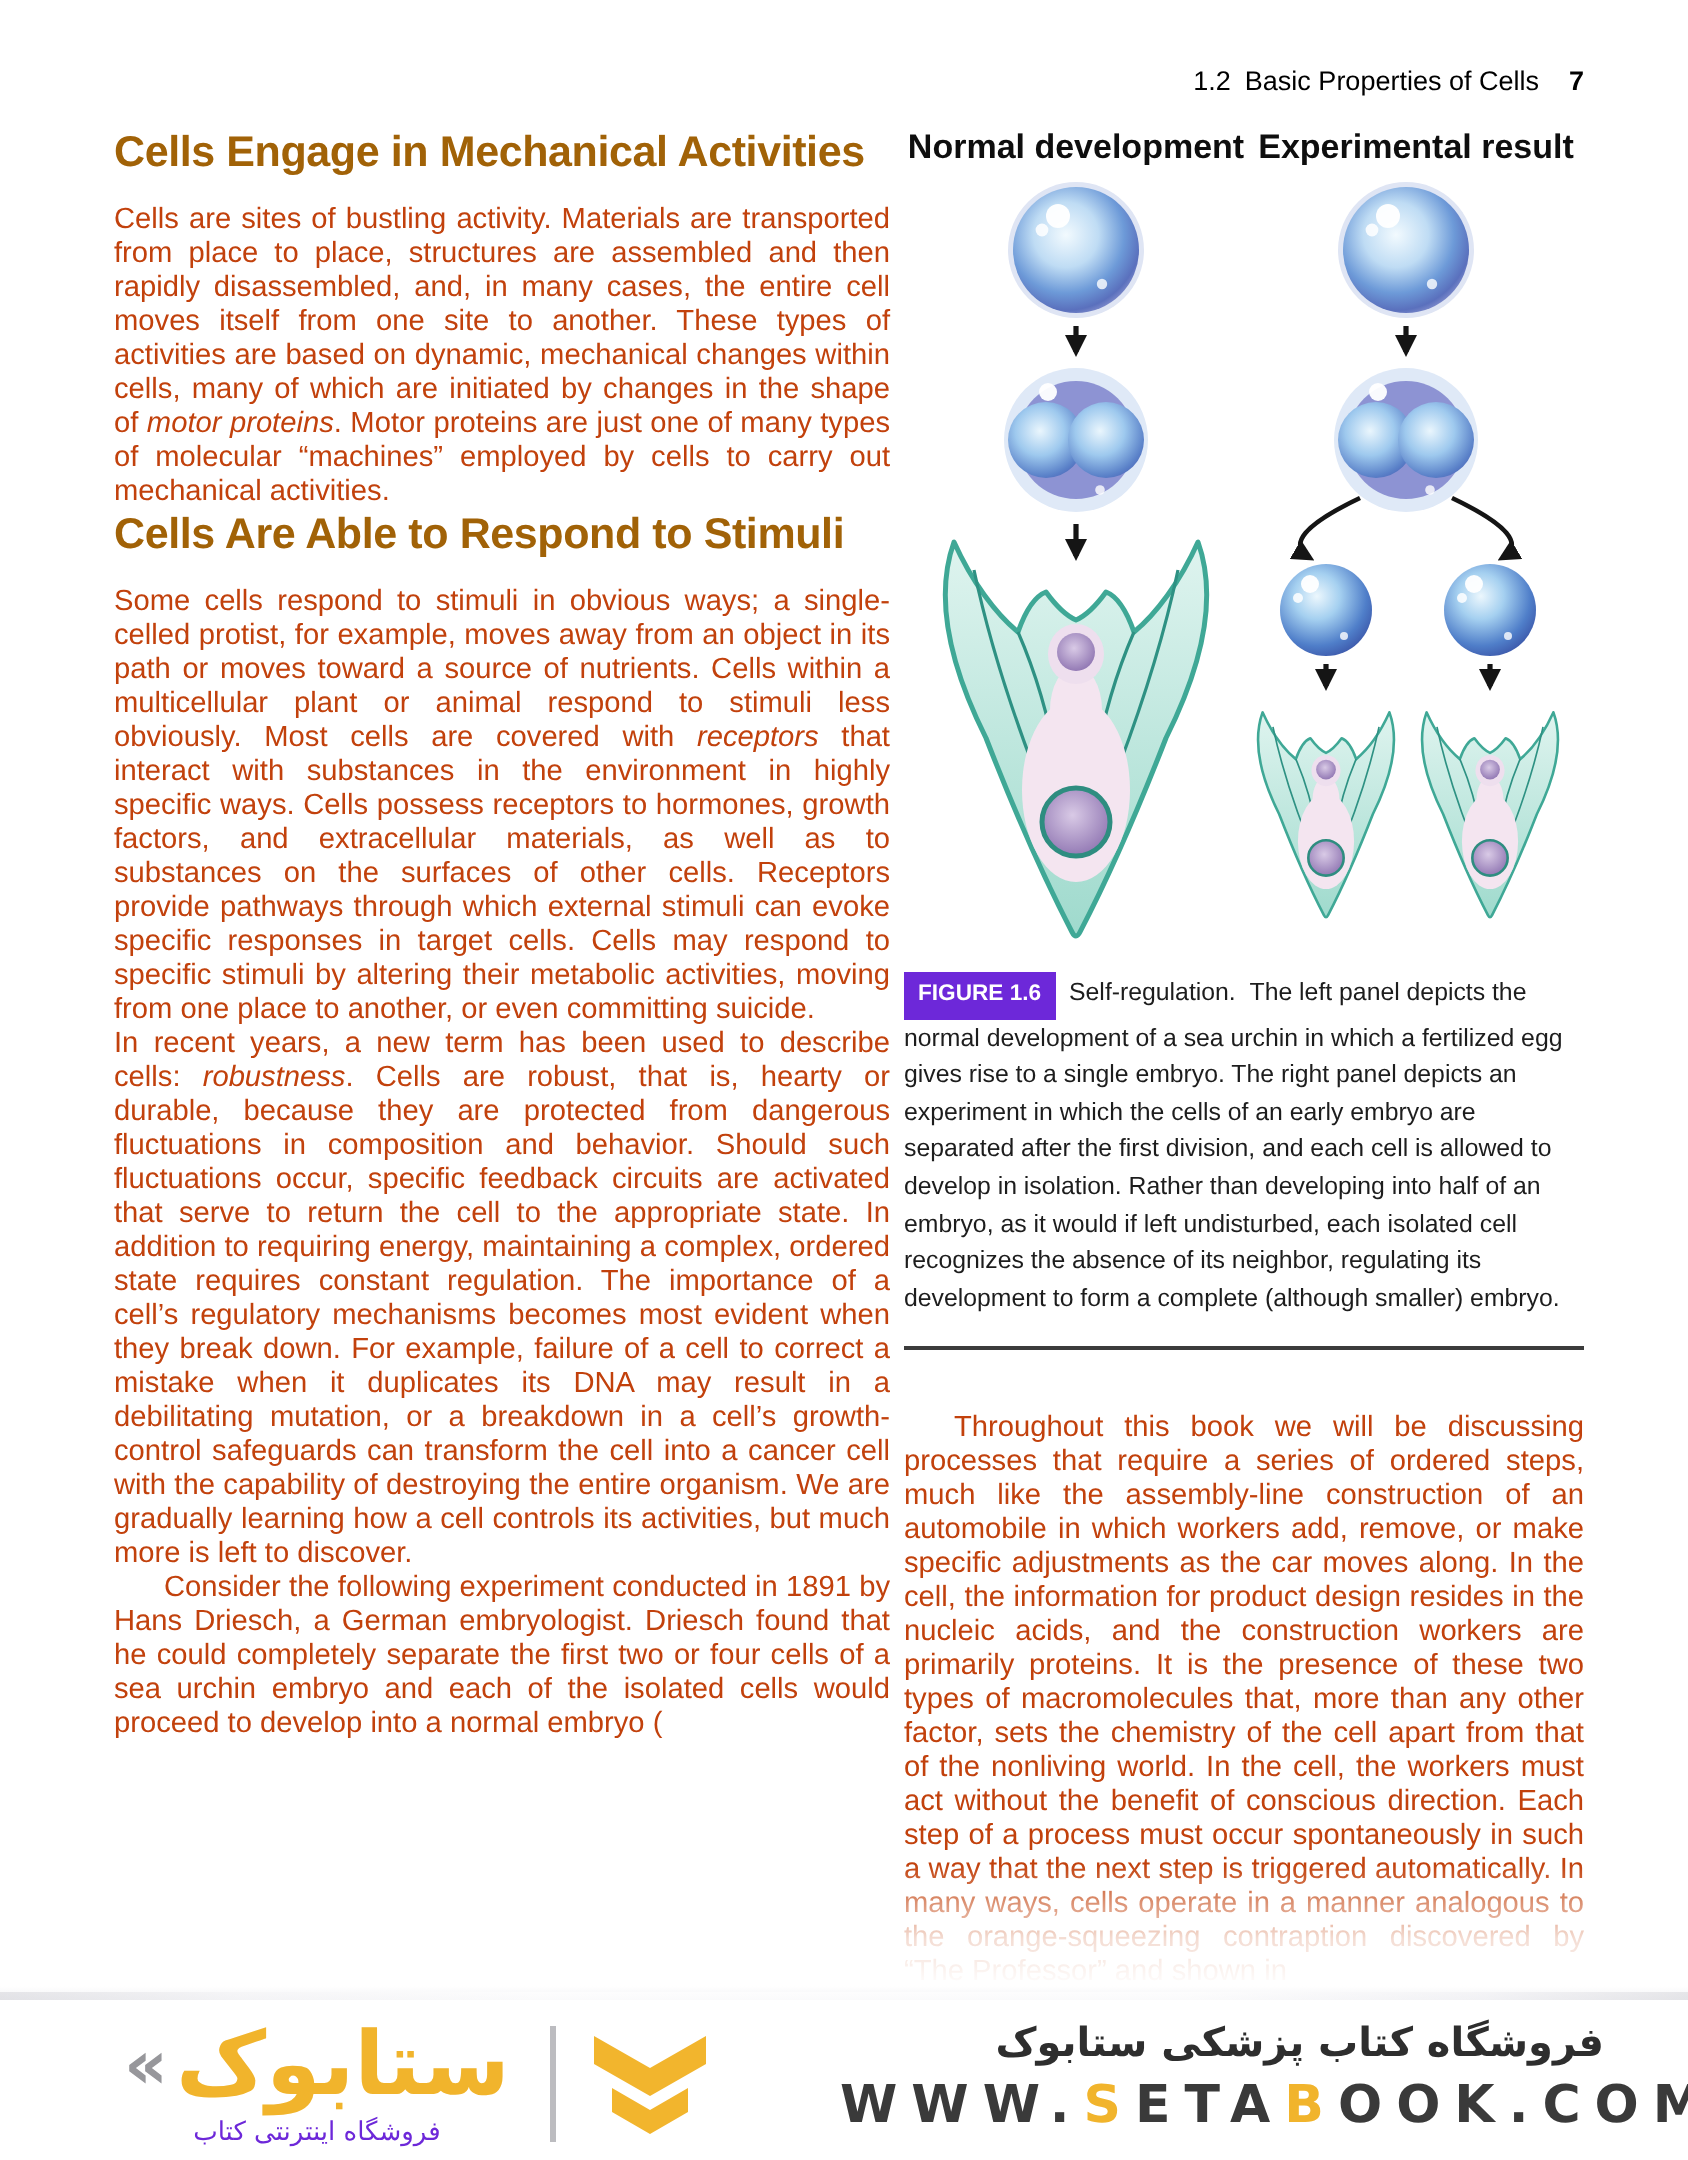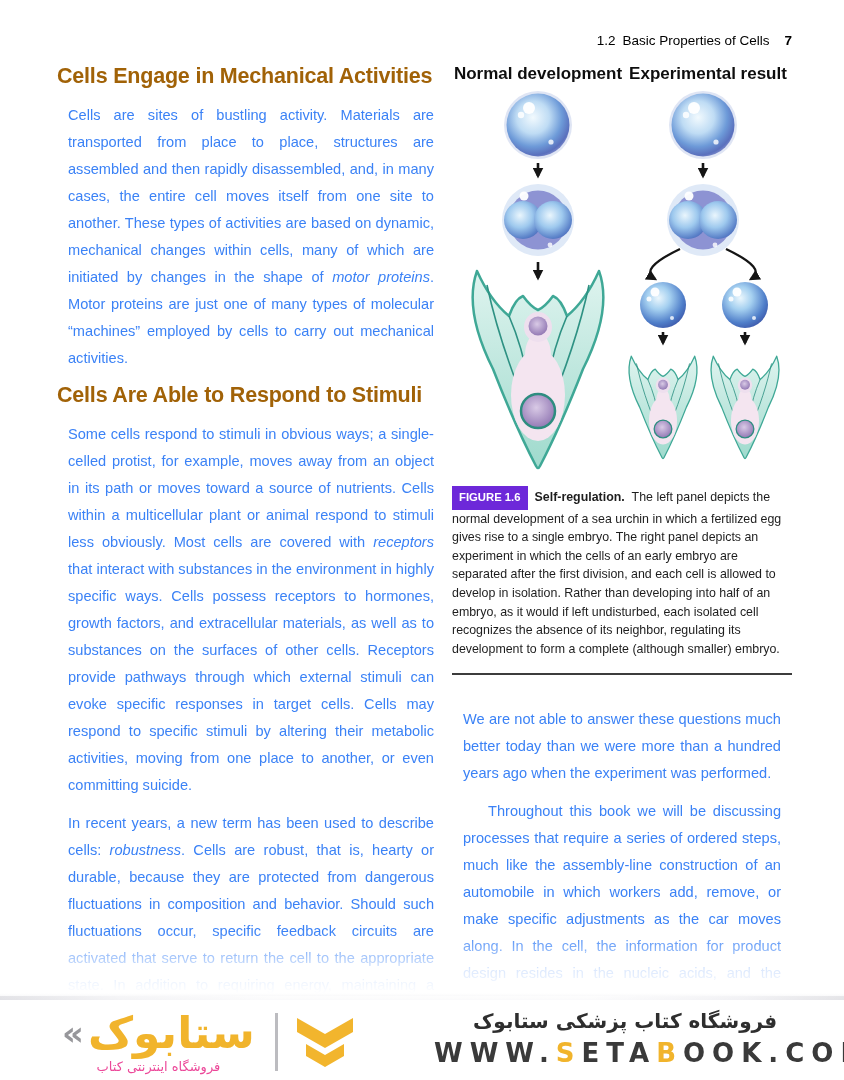--- a/index.html
+++ b/index.html
@@ -17,61 +17,61 @@
   .header .pgnum { font-weight:bold; margin-left:15px; }
 
   
   .col-left { position:absolute; left:57px; top:64px; width:388px; }
   h2.sec {
     font-size:21.5px; line-height:25px; font-weight:bold; color:#a16207;
     margin:0 0 13px 0; letter-spacing:-0.2px;
   }
   .sec-gap { margin-top:29px; }
   p.body {
-    font-size:14.6px; line-height:27px; text-align:justify;
-    color:#3b82f6; margin:11px;
+    font-size:14.6px; line-height:17px; text-align:justify;
+    color:#c2410c; margin:0;
   }
   p.indent { text-indent:25px; }
   .it { font-style:italic; }
 
   
   .col-right { position:absolute; left:452px; top:64px; width:340px; }
   .fig-labels { position:relative; height:22px; font-size:17px; font-weight:bold; color:#0e0e0e; }
   .fl-left  { position:absolute; left:0;   width:172px; text-align:center; }
   .fl-right { position:absolute; left:172px; width:168px; text-align:center; }
   .fig-svg { display:block; }
   .caption { font-size:12.4px; line-height:18.6px; color:#1d1d1d; margin-top:4px; }
   .badge {
     display:inline-block; background:#6d28d9; color:#ffffff; font-weight:bold;
     font-size:11.3px; padding:2px 7px 3px 7px; margin-right:7px;
   }
-  .cap-title { font-weight:bold; }
+  .cap-title { font-weight:normal; }
   .cap-divider { border:none; border-top:2px solid #3c3c3c; margin:15px 0 0 0; }
   .right-text { margin-top:31px; }
 
   
   .fade {
     position:absolute; left:0; right:0; top:932px; height:68px; pointer-events:none;
     background:linear-gradient(to bottom, rgba(255,255,255,0) 0%, rgba(255,255,255,0.82) 55%, #ffffff 90%, #f1f1f4 100%);
   }
   .scan-shadow {
     position:absolute; left:0; right:0; top:996px; height:6px; pointer-events:none; opacity:.65;
     background:linear-gradient(to right, #d9d9de, #f4f4f6 14%, #ffffff 32%, #ffffff 70%, #f1f1f4 88%, #dcdce0);
   }
 
   
   .footer { position:absolute; left:0; bottom:0; width:844px; height:78px; background:#ffffff; }
   .logo-left { position:absolute; left:62px; top:8px; display:flex; align-items:center; }
   .logo-text { display:flex; flex-direction:column; align-items:center; font-family:"DejaVu Sans", sans-serif; }
   .logo-word { display:flex; align-items:center; }
   .guillemet { color:#97979b; font-size:34px; font-weight:bold; margin-right:4px; line-height:1; }
   .wordmark { color:#f1b42c; font-size:44px; font-weight:bold; line-height:1.05; }
-  .logo-tagline { color:#ec4899; font-size:13px; margin-top:3px; }
+  .logo-tagline { color:#6d28d9; font-size:13px; margin-top:3px; }
   .logo-divider { width:3px; height:58px; background:#bcbcc0; margin:0 16px 0 20px; }
-  .brand-right { position:absolute; left:434px; top:6px; width:382px; text-align:center; font-family:"DejaVu Sans", sans-serif; }
+  .brand-right { position:absolute; left:420px; top:6px; width:382px; font-family:"DejaVu Sans", sans-serif; }
   .store-title { font-size:20px; font-weight:bold; color:#2e2e2e; line-height:1.3; }
   .website { font-size:26px; font-weight:bold; letter-spacing:7px; color:#3a3a3a; margin-top:4px; white-space:nowrap; }
   .website .yl { color:#f1b42c; }
 </style>
 </head>
 <body>
 
 <div class="main">
 
   <div class="header">
@@ -180,21 +180,20 @@
       <line x1="293" y1="246" x2="293" y2="257" stroke="#151515" stroke-width="2.6" marker-end="url(#ah)"></line>
       <use href="#larva" transform="translate(172,266) scale(0.52)"></use>
       <use href="#larva" transform="translate(254,266) scale(0.52)"></use>
     </svg>
 
     <p class="caption"><span class="badge">FIGURE 1.6</span><span class="cap-title">Self-regulation.</span>&nbsp;&nbsp;<span>The left panel depicts the normal development of a sea urchin in which a fertilized egg gives rise to a single embryo. The right panel depicts an experiment in which the cells of an early embryo are separated after the first division, and each cell is allowed to develop in isolation. Rather than developing into half of an embryo, as it would if left undisturbed, each isolated cell recognizes the absence of its neighbor, regulating its development to form a complete (although smaller) embryo.</span></p>
 
     <hr class="cap-divider">
 
     <div class="right-text">
-      <p class="body">We are not able to answer these questions much better today than we were more than a hundred years ago when the experiment was performed.</p>
       <p class="body indent"><span>Throughout this book we will be discussing processes that require a series of ordered steps, much like the assembly-line construction of an automobile in which workers add, remove, or make specific adjustments as the car moves along. In the cell, the information for product design resides in the nucleic acids, and the construction workers are primarily proteins. It is the presence of these two types of macromolecules that, more than any other factor, sets the chemistry of the cell apart from that of the nonliving world. In the cell, the workers must act without the benefit of conscious direction. Each step of a process must occur spontaneously in such a way that the next step is triggered automatically. In many ways, cells operate in a manner analogous to the orange-squeezing contraption discovered by “The Professor” and shown in </span></p>
     </div>
   </div>
 
   <div class="fade"></div>
   <div class="scan-shadow"></div>
 </div>
 
 <div class="footer">
   <div class="logo-left">

